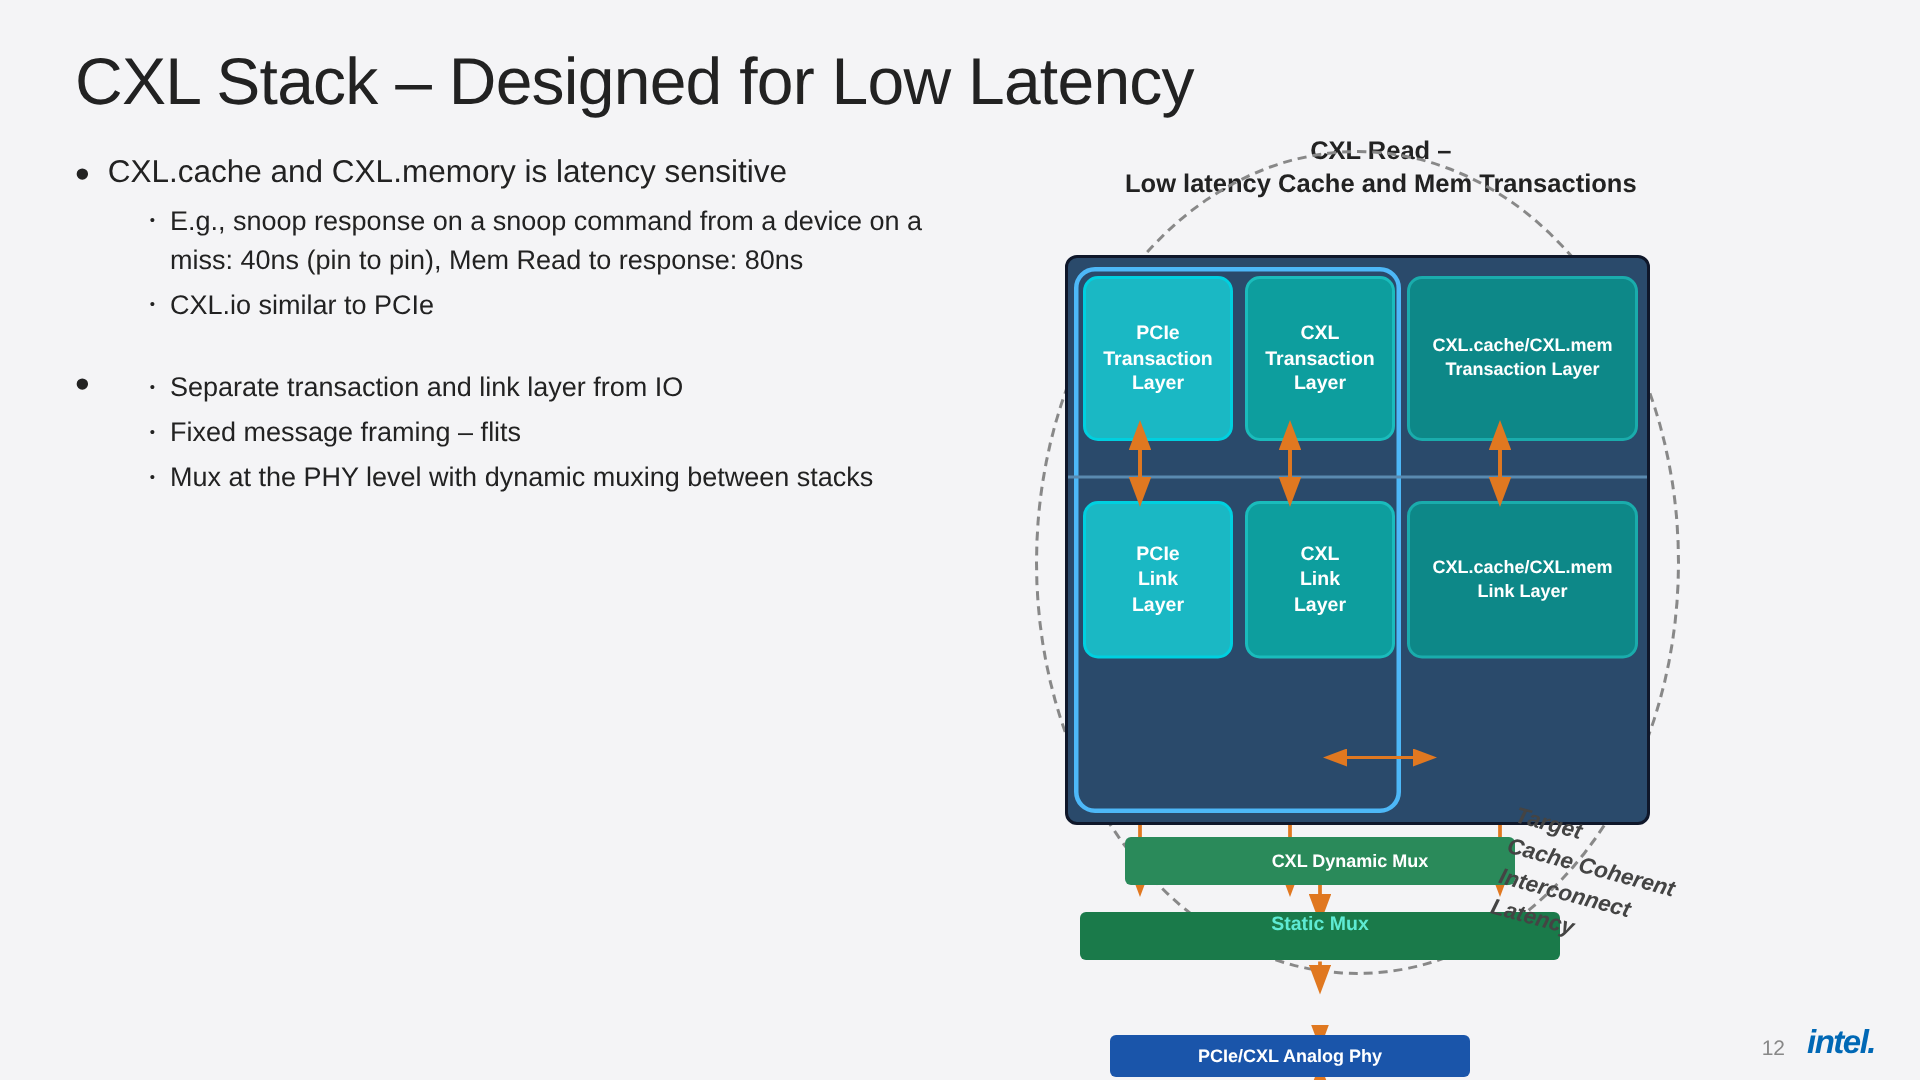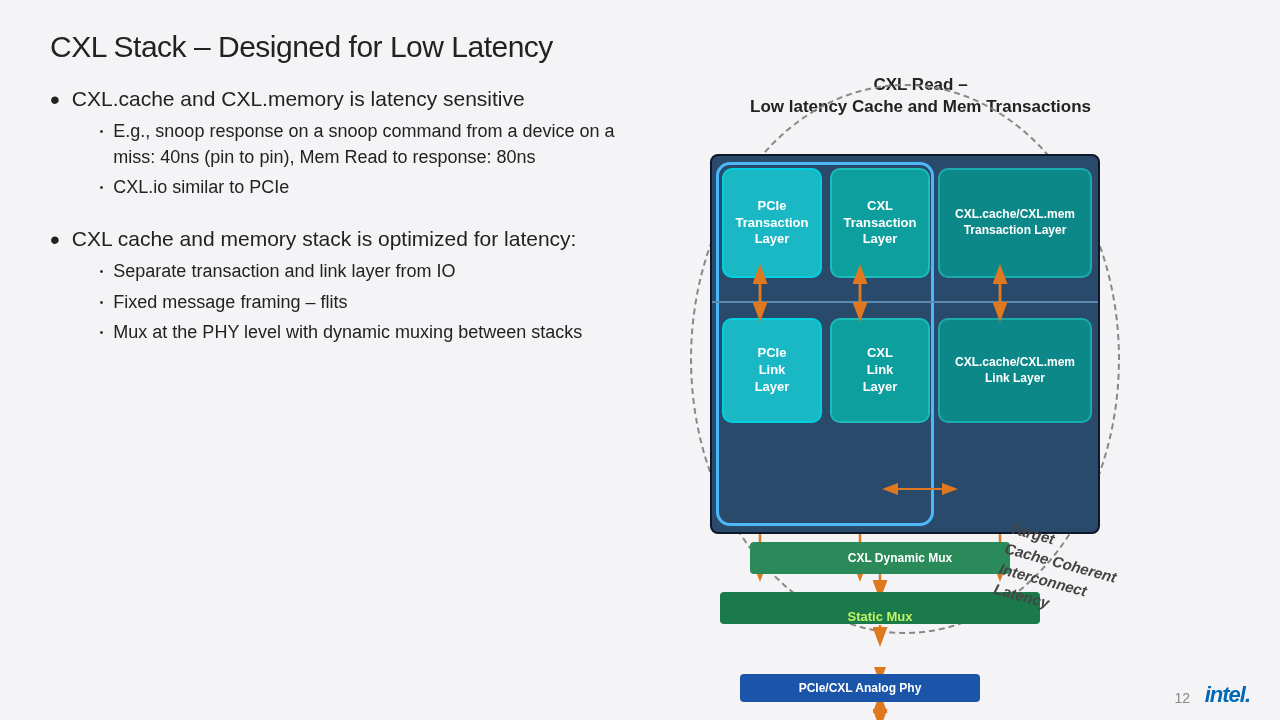--- a/index.html
+++ b/index.html
@@ -14,21 +14,21 @@
 
     .slide {
       width: 1280px;
       height: 720px;
       background: #f4f4f6;
       position: relative;
       padding: 30px 40px 20px 50px;
     }
 
     .slide-title {
-      font-size: 30px;
+      font-size: 44px;
       font-weight: 300;
       color: #222;
       margin-bottom: 20px;
       letter-spacing: -0.5px;
     }
 
     .content-area {
       display: flex;
       gap: 20px;
     }
@@ -285,23 +285,23 @@
 
     .static-mux {
       position: absolute;
       top: 518px;
       left: 50px;
       width: 320px;
       height: 32px;
       background: #1a7a4a;
       border-radius: 4px;
       display: flex;
-      align-items: flex-end;
-      justify-content: center;
-      color: #bef264;
+      align-items: flex-start;
+      justify-content: center;
+      color: #5eead4;
       font-size: 13px;
       font-weight: bold;
     }
 
     .logical-phy {
       position: absolute;
       top: 567px;
       left: 70px;
       width: 240px;
       height: 28px;
@@ -399,21 +399,20 @@
               <span class="sub-dot">•</span>
               <span>CXL.io similar to PCIe</span>
             </div>
           </div>
         </div>
       </div>
 
       <div class="bullet-main">
         <span class="bullet-dot">•</span>
         <div>
-          <span class="bullet-text">CXL cache and memory stack is optimized for latency:</span>
           <div class="sub-bullets">
             <div class="sub-bullet">
               <span class="sub-dot">•</span>
               <span>Separate transaction and link layer from IO</span>
             </div>
             <div class="sub-bullet">
               <span class="sub-dot">•</span>
               <span>Fixed message framing – flits</span>
             </div>
             <div class="sub-bullet">

